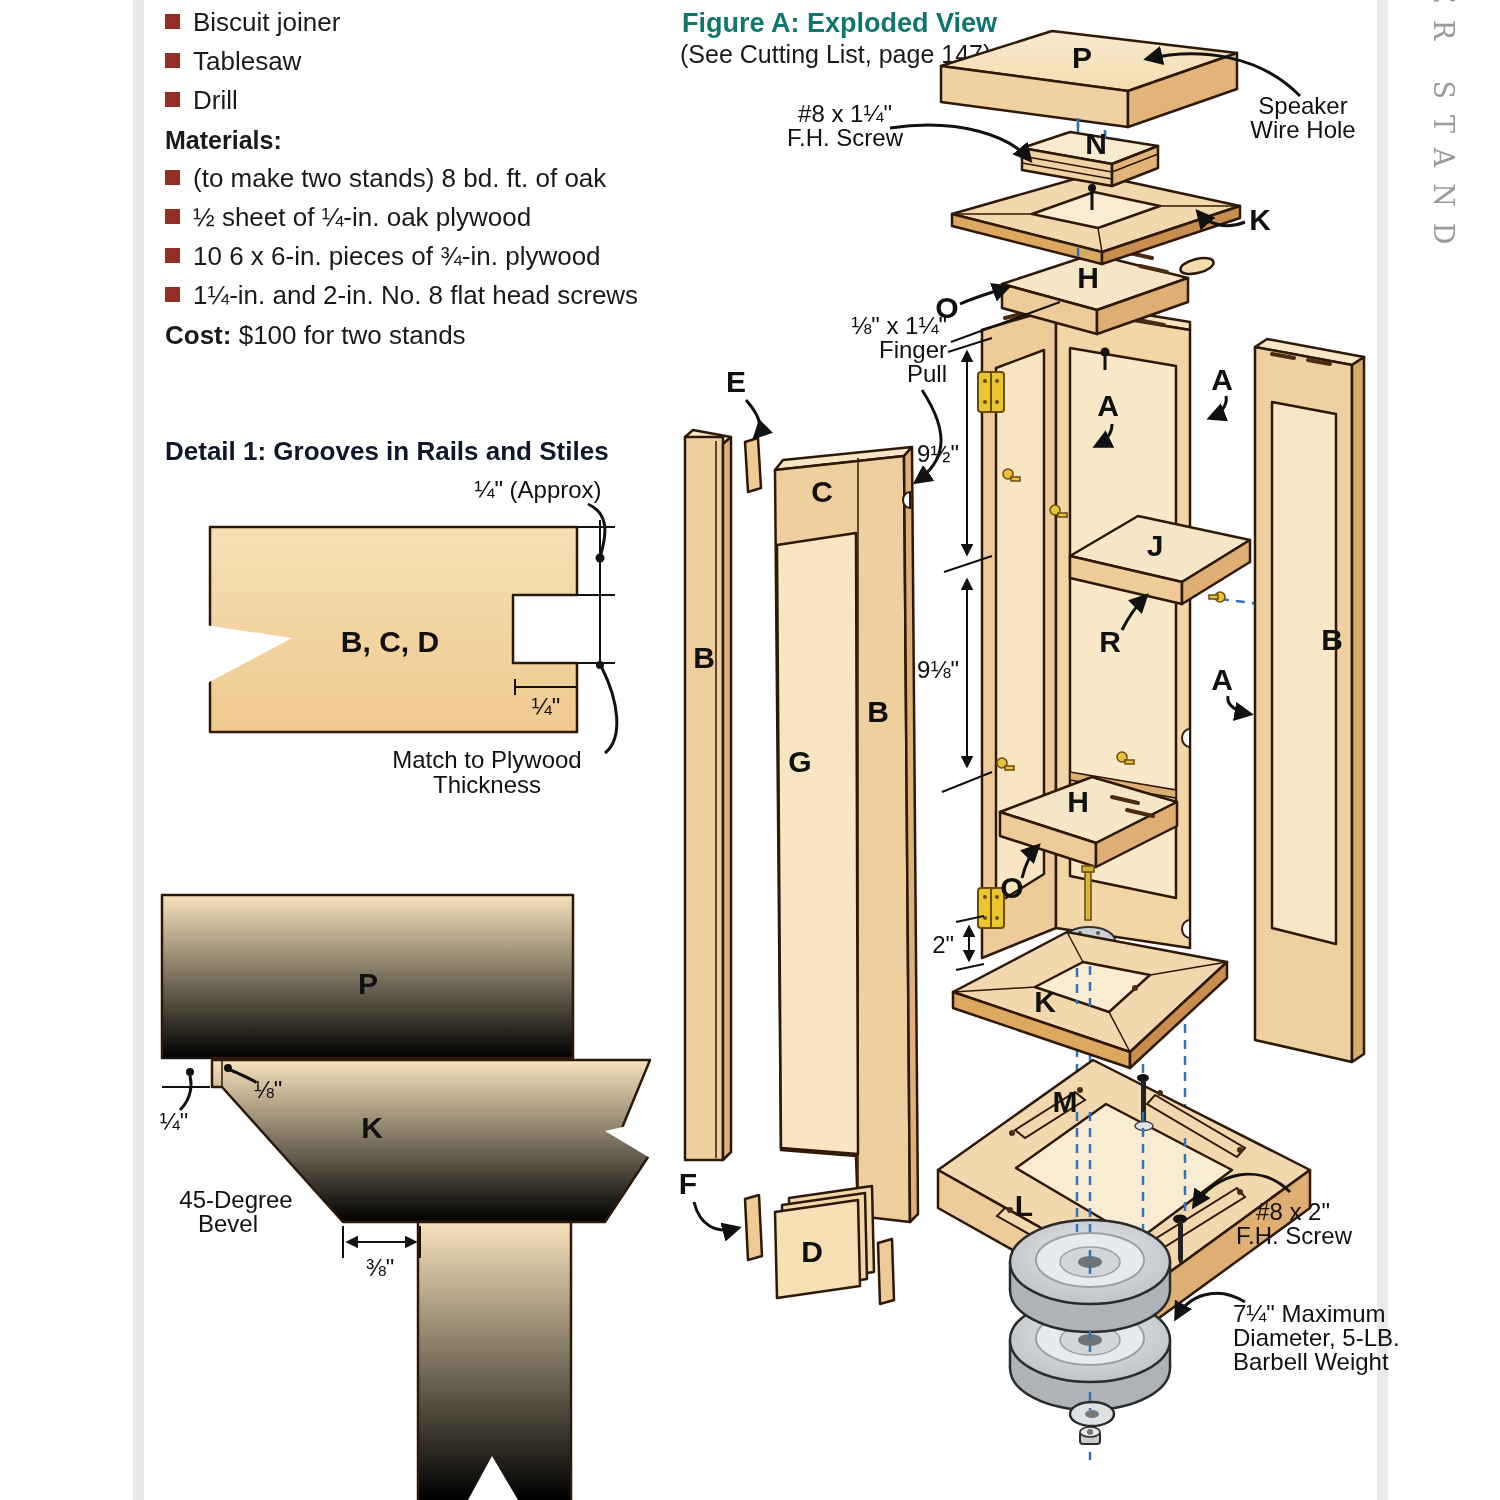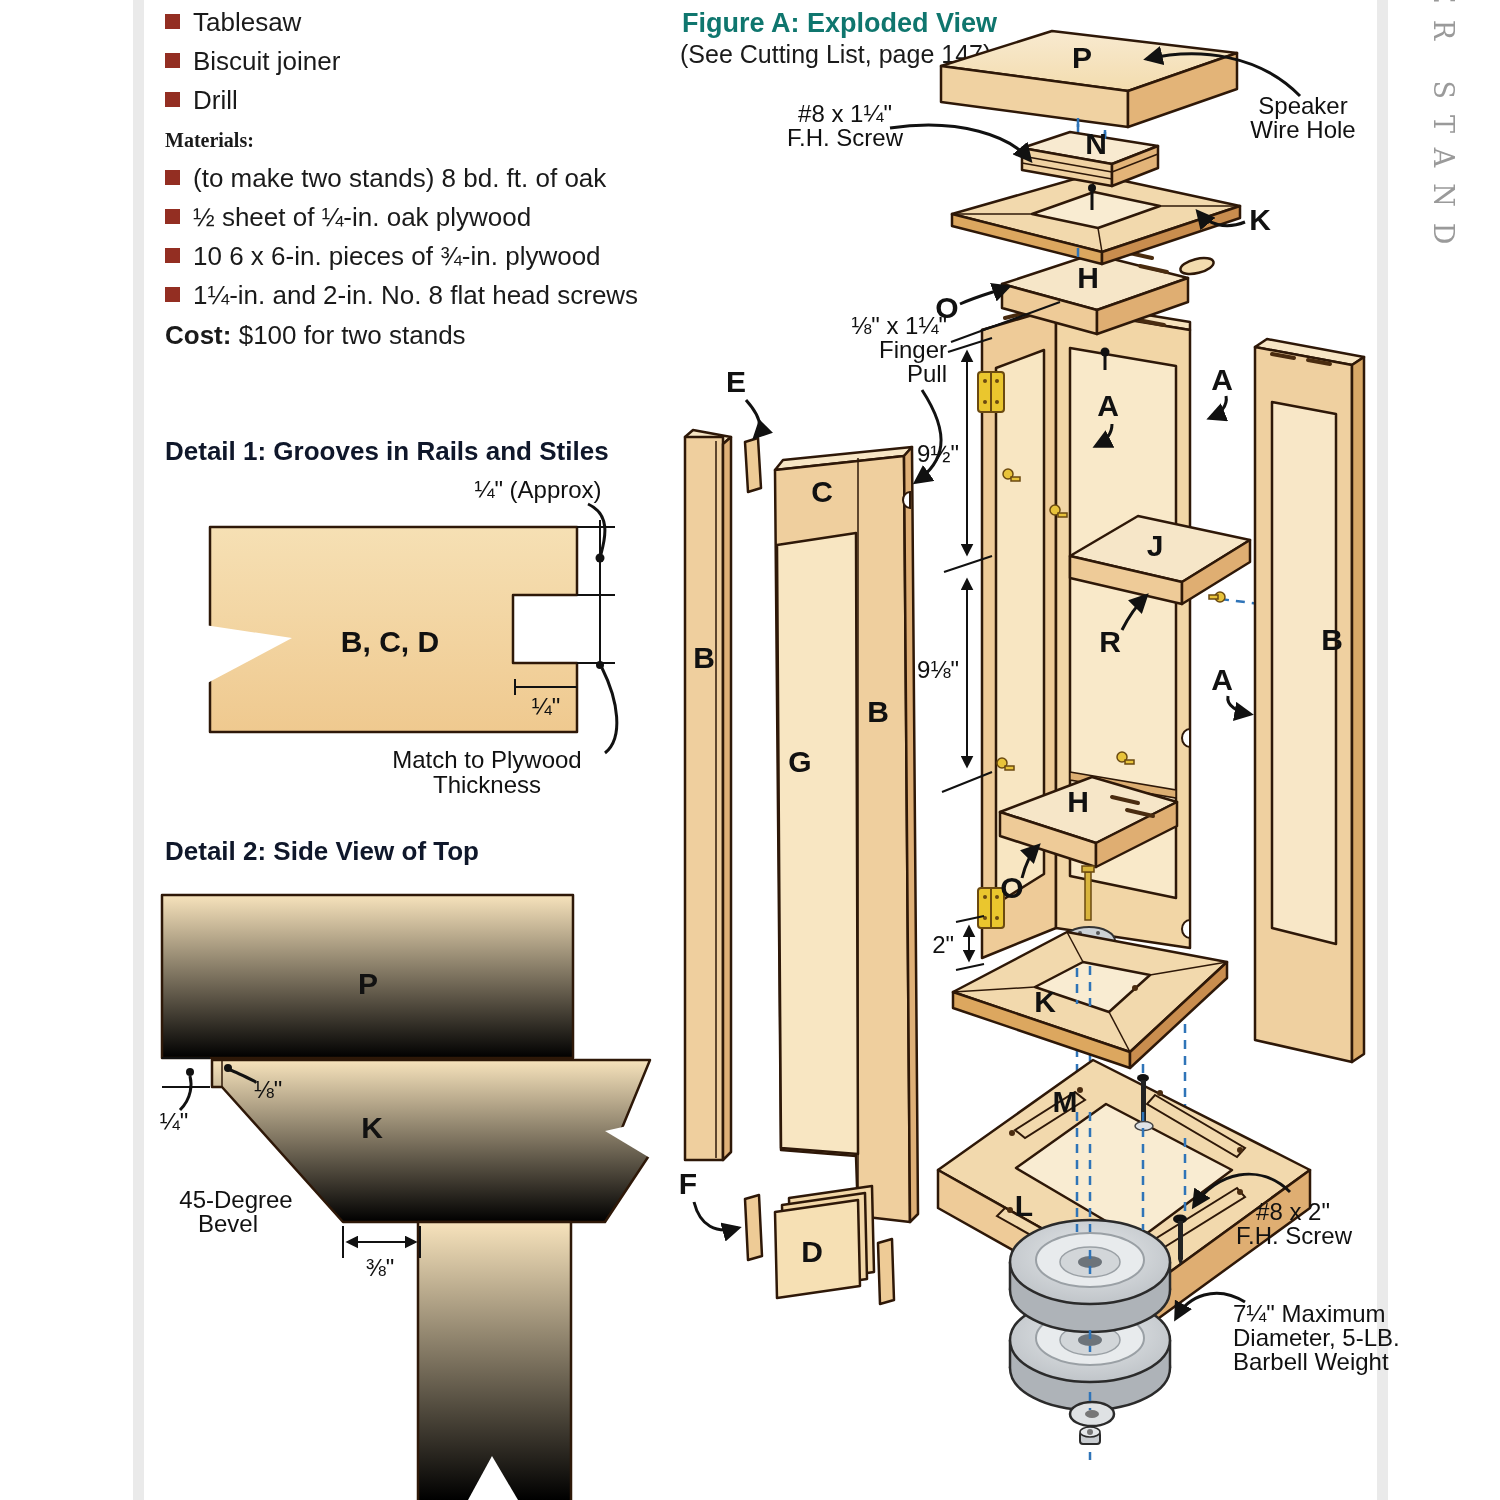--- a/index.html
+++ b/index.html
@@ -6,21 +6,21 @@
   .page{position:relative;width:1500px;height:1500px;background:#fff;overflow:hidden;
         font-family:"Liberation Sans",sans-serif;color:#1a1a1a;}
   .vrule{position:absolute;top:0;bottom:0;width:11px;background:#eaeaea;}
   .vrule.left{left:133px;}
   .vrule.right{left:1377px;}
   .side-text{position:absolute;left:1428px;top:-16px;writing-mode:vertical-rl;
 : 'DejaVu Serif';    font-family:"DejaVu Serif",serif;font-size:27px;letter-spacing:16px;color:#9a9a9a;}
   .left-col{position:absolute;left:165px;top:8px;width:500px;}
   .li-row{display:flex;align-items:flex-start;height:39px;font-size:26px;line-height:28px;}
   .li-row .sq{flex:0 0 auto;width:15px;height:15px;background:#932e22;margin:6px 13px 0 0;}
-  .subhead{font-size:20px;font-weight:bold;height:39px;line-height:30px;font-family:Liberation Serif, serif;}
+  .subhead{font-size:25px;font-weight:bold;height:39px;line-height:30px;}
   .cost-row{font-size:26px;height:39px;line-height:30px;}
   .cost-row b{font-weight:bold;}
   .red-head{position:absolute;font-size:26px;font-weight:bold;color:#0f172a;}
   .fig-title{position:absolute;left:682px;top:8px;font-size:27px;font-weight:bold;color:#0f766e;}
   .fig-sub{position:absolute;left:680px;top:40px;font-size:25px;color:#1a1a1a;}
   svg{position:absolute;overflow:visible;}
   svg text{font-family:"Liberation Sans",sans-serif;fill:#111;}
   .lbl{font-size:30px;font-weight:bold;}
   .call{font-size:24px;}
   .oline{stroke:#2e1808;stroke-width:2.5;stroke-linejoin:round;}
@@ -35,25 +35,25 @@
 
 <div class="page">
 
   <div class="vrule left"></div>
   <div class="vrule right"></div>
   <div class="side-text">ER STAND</div>
 
   <div class="left-col">
     <div class="li-row">
         <span class="sq"></span>
+        <span>Biscuit joiner</span>
+      </div>
+    <div class="li-row">
+        <span class="sq"></span>
         <span>Tablesaw</span>
-      </div>
-    <div class="li-row">
-        <span class="sq"></span>
-        <span>Biscuit joiner</span>
       </div>
     <div class="li-row">
         <span class="sq"></span>
         <span>Drill</span>
       </div>
     <div class="subhead">Materials:</div>
     <div class="li-row">
         <span class="sq"></span>
         <span>(to make two stands) 8 bd. ft. of oak</span>
       </div>
@@ -97,21 +97,20 @@
       <line class="diml" x1="365" y1="209" x2="365" y2="225"></line>
       <line class="diml" x1="365" y1="217" x2="427" y2="217"></line>
       <text class="call" x="396" y="245" text-anchor="middle">¼"</text>
       <path class="arrow" d="M455,283 C474,268 468,230 452,198" fill="none"></path>
       <circle cx="450" cy="195" r="4" fill="#111"></circle>
       <text class="call" x="337" y="298" text-anchor="middle">Match to Plywood</text>
       <text class="call" x="337" y="323" text-anchor="middle">Thickness</text>
     </g>
   </svg>
 
-  <div class="red-head" style="left:165px;top:836px;">Detail 2: Side View of Top</div>
   <svg style="left:150px;top:876px;" width="530" height="624" viewBox="0 0 530 624">
     <defs>
       <marker id="ah2" viewBox="0 0 10 10" refX="8" refY="5" markerWidth="6.5" markerHeight="6.5" orient="auto-start-reverse">
           <path d="M0,0 L10,5 L0,10 z" fill="#111"></path>
         </marker>
       <linearGradient id="wg2" x1="0" y1="0" x2="0" y2="1">
         <stop offset="0" stop-color="#f7e3bc"></stop>
           <stop offset="1" stop-color="#eec astonishing"></stop>
         <stop offset="1" stop-color="#eec48b"></stop>
       </linearGradient>

